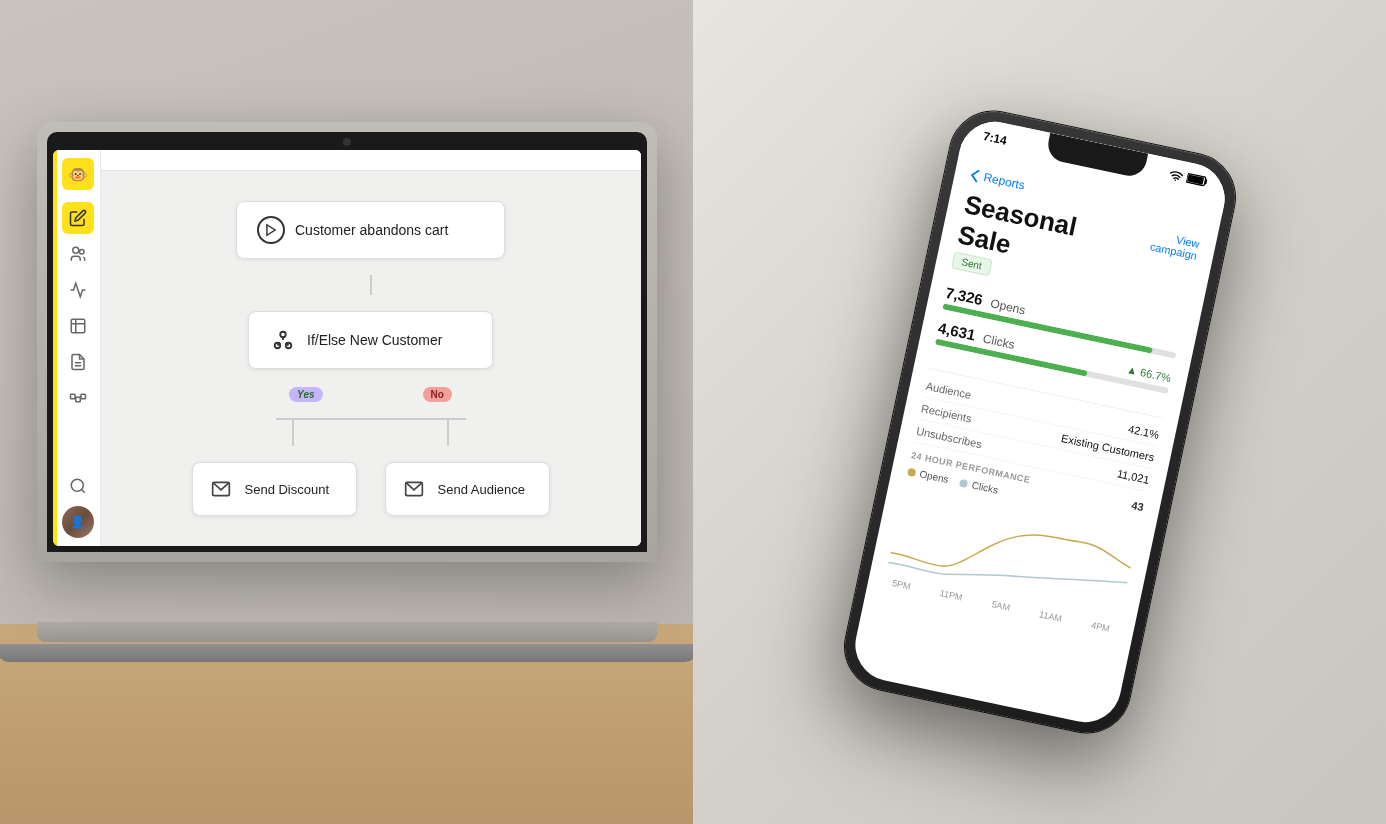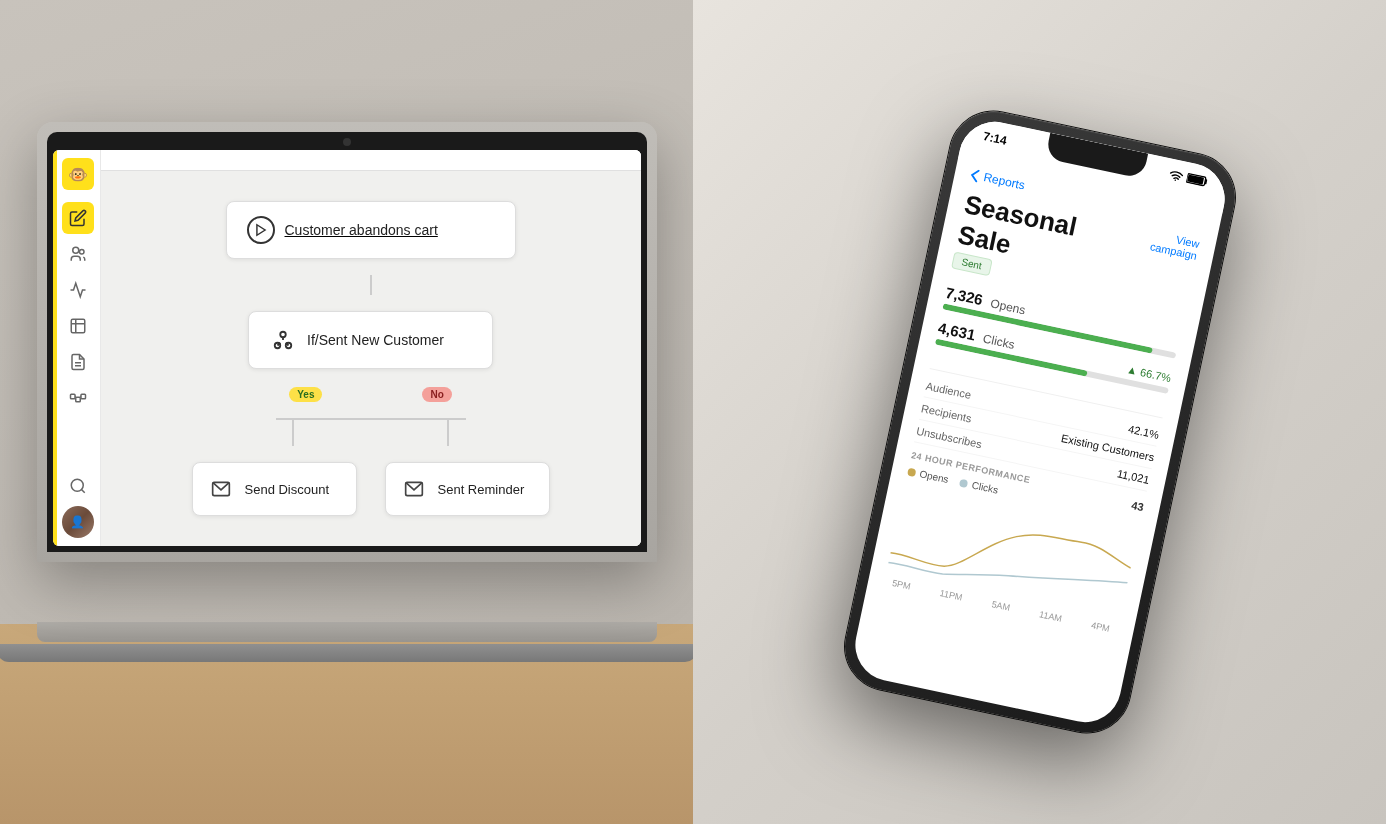--- a/index.html
+++ b/index.html
@@ -189,22 +189,21 @@
       border-radius: 8px;
       padding: 14px 20px;
       display: flex;
       align-items: center;
       gap: 10px;
       cursor: pointer;
       box-shadow: 0 1px 4px rgba(0,0,0,0.08);
     }
 
     .node-trigger {
-      width: 290px;
-      text-decoration: underline;
+      width: 269px;
     }
 
     .node-condition {
       width: 245px;
       position: relative;
     }
 
     .node-icon-circle {
       width: 28px;
       height: 28px;
@@ -243,26 +242,27 @@
     }
 
     
     .connector {
       width: 2px;
       height: 20px;
       background: #ccc;
     }
 
     .badge-yes {
-      background: #fde047;
+      background: #c4b5fd;
       color: #2a6e20;
       font-size: 10px;
       font-weight: 600;
       padding: 2px 8px;
       border-radius: 10px;
+      font-style: italic;
     }
 
     .badge-no {
       background: #f4a09a;
       color: #8a2020;
       font-size: 10px;
       font-weight: 600;
       padding: 2px 8px;
       border-radius: 10px;
     }
@@ -634,21 +634,21 @@
 
               <div class="journey-node node-condition">
                 <div class="node-icon-fork">
                   <svg width="22" height="22" viewBox="0 0 24 24" fill="none" stroke="#333" stroke-width="2">
                       <circle cx="6" cy="18" r="3"></circle>
                       <circle cx="18" cy="18" r="3"></circle>
                       <circle cx="12" cy="6" r="3"></circle>
                       <path d="M12 9v3M9 15l-3 3M15 15l3 3"></path>
                     </svg>
                 </div>
-                <span class="node-label">If/Sent New Customer</span>
+                <span class="node-label">If/Else New Customer</span>
               </div>
 
               <div style="display:flex; gap:100px; margin-top:2px;">
                 <span class="badge-yes">Yes</span>
                 <span class="badge-no">No</span>
               </div>
 
               <div style="position:relative; width:280px; height:28px;">
                 <div style="position:absolute; left:50%; top:0; transform:translateX(-50%); width:190px; height:2px; background:#ccc;"></div>
                 <div style="position:absolute; left:22%; top:0; width:2px; height:100%; background:#ccc;"></div>
@@ -665,21 +665,21 @@
                   </div>
                   <span class="node-label" style="font-size:13px;">Send Discount</span>
                 </div>
                 <div class="journey-node node-action">
                   <div class="node-icon-email">
                     <svg width="20" height="20" viewBox="0 0 24 24" fill="none" stroke="#444" stroke-width="2">
                         <rect x="2" y="4" width="20" height="16" rx="2"></rect>
                         <polyline points="22 4 12 13 2 4"></polyline>
                       </svg>
                   </div>
-                  <span class="node-label" style="font-size:13px;">Sent Reminder</span>
+                  <span class="node-label" style="font-size:13px;">Send Audience</span>
                 </div>
               </div>
             </div>
           </div>
         </div>
       </div>
     </div>
     <div class="laptop-base"></div>
     <div class="laptop-bottom"></div>
   </div>

